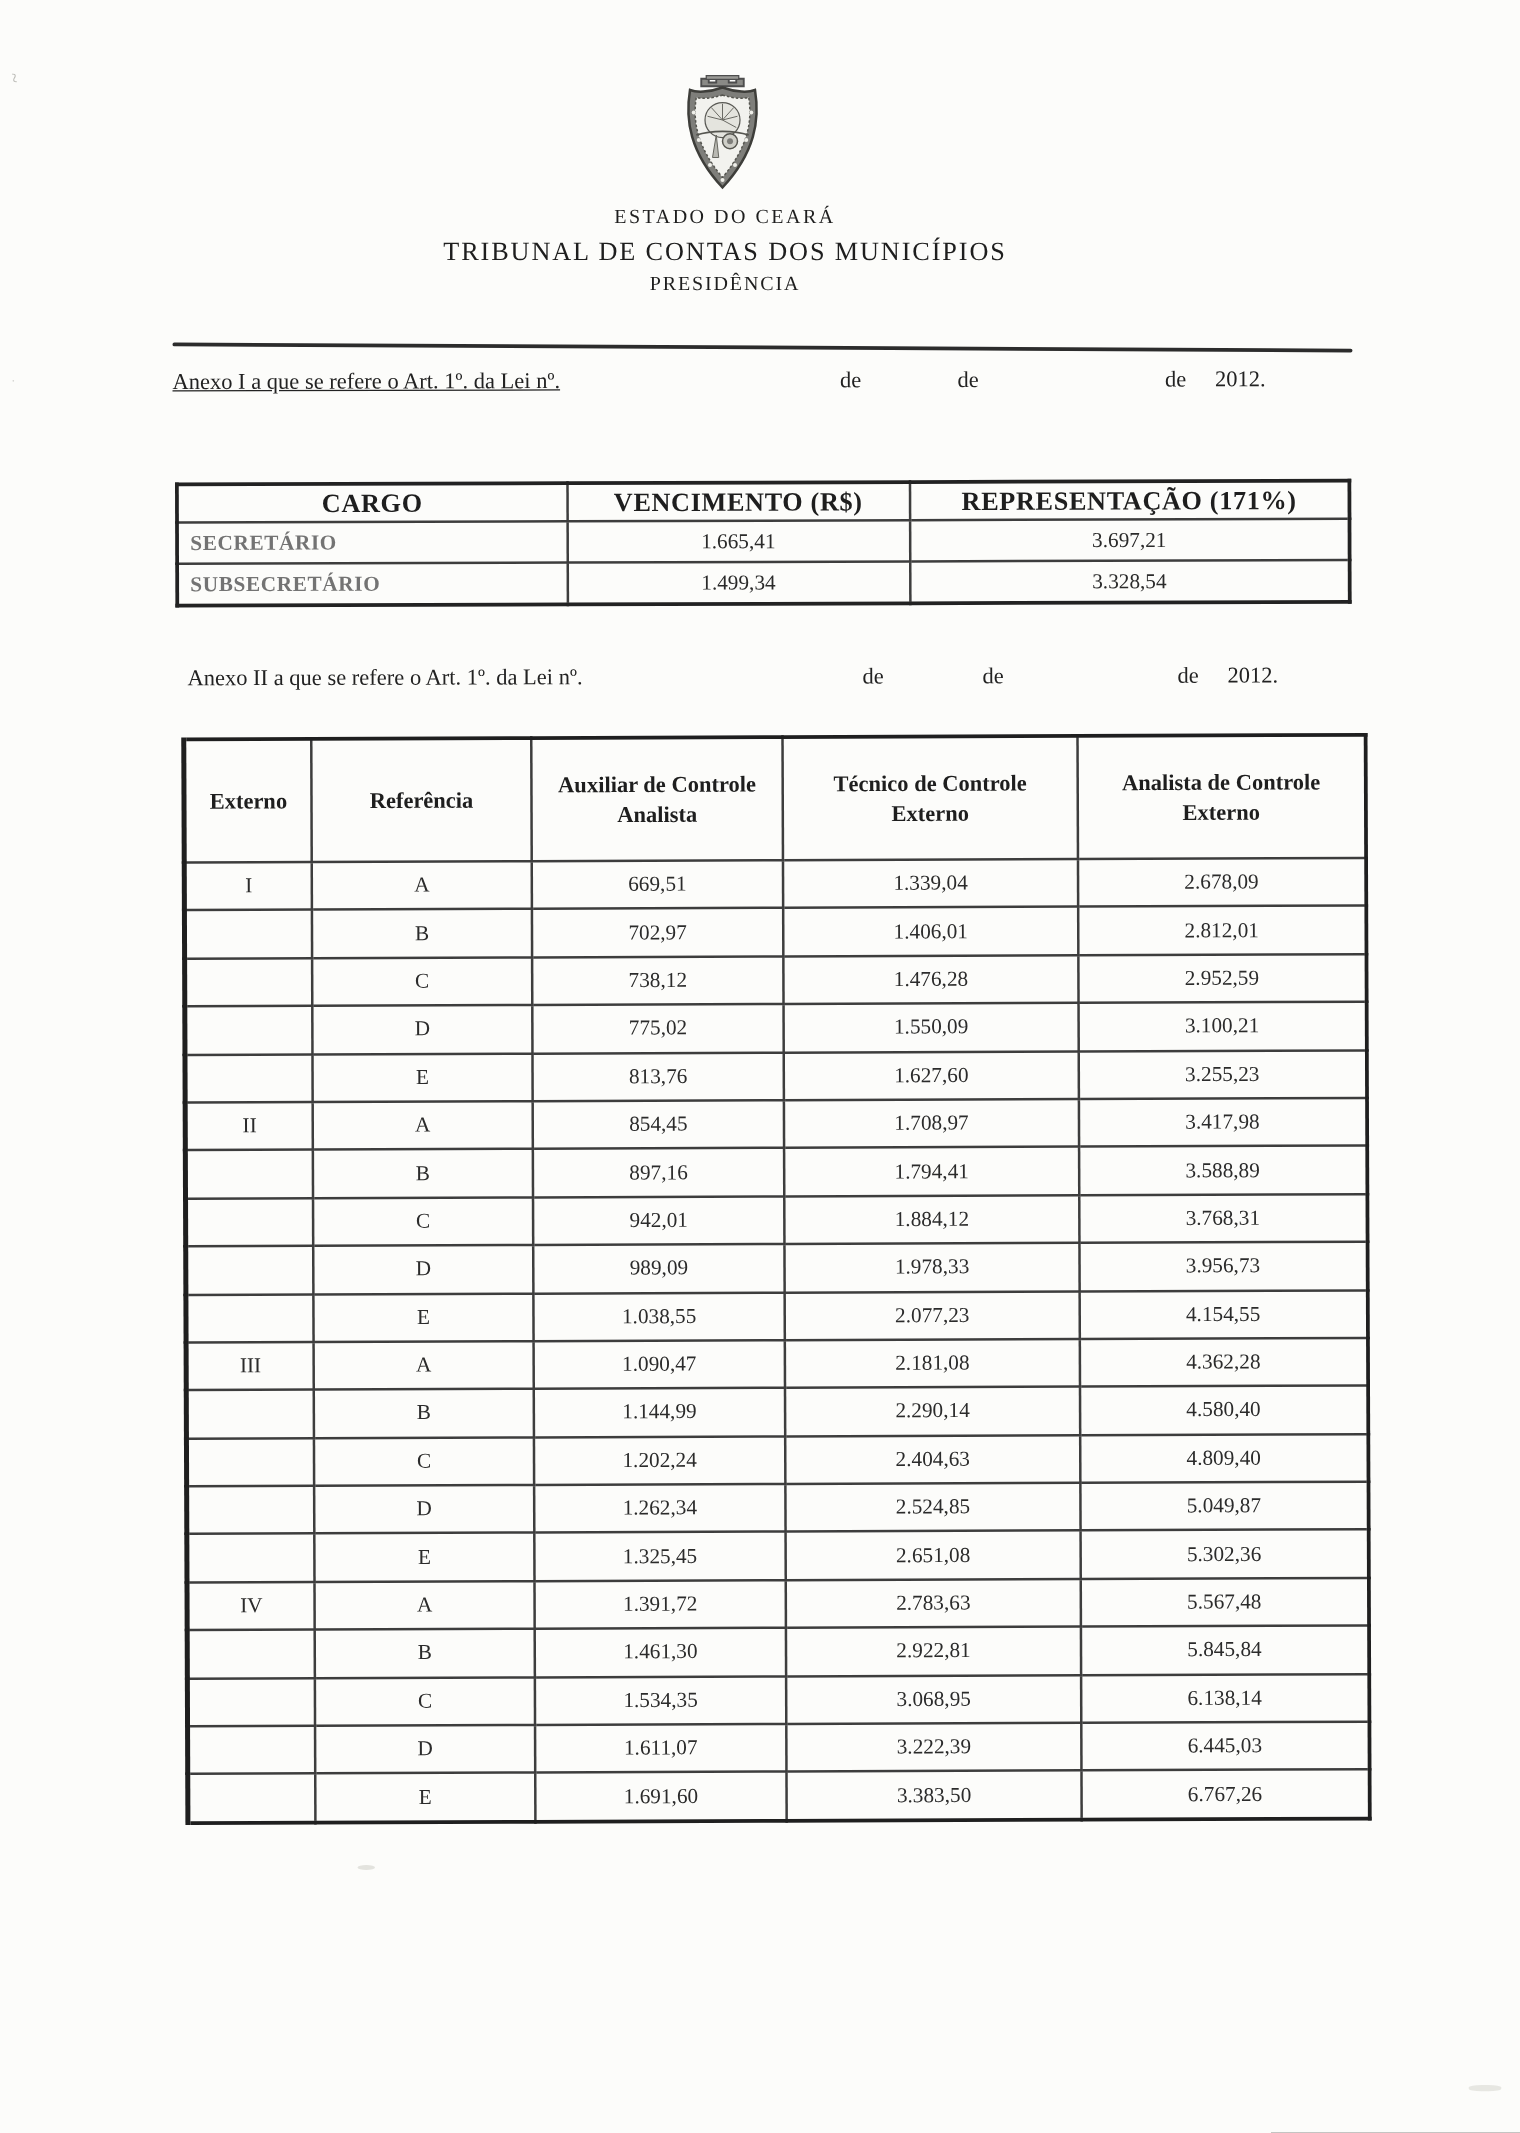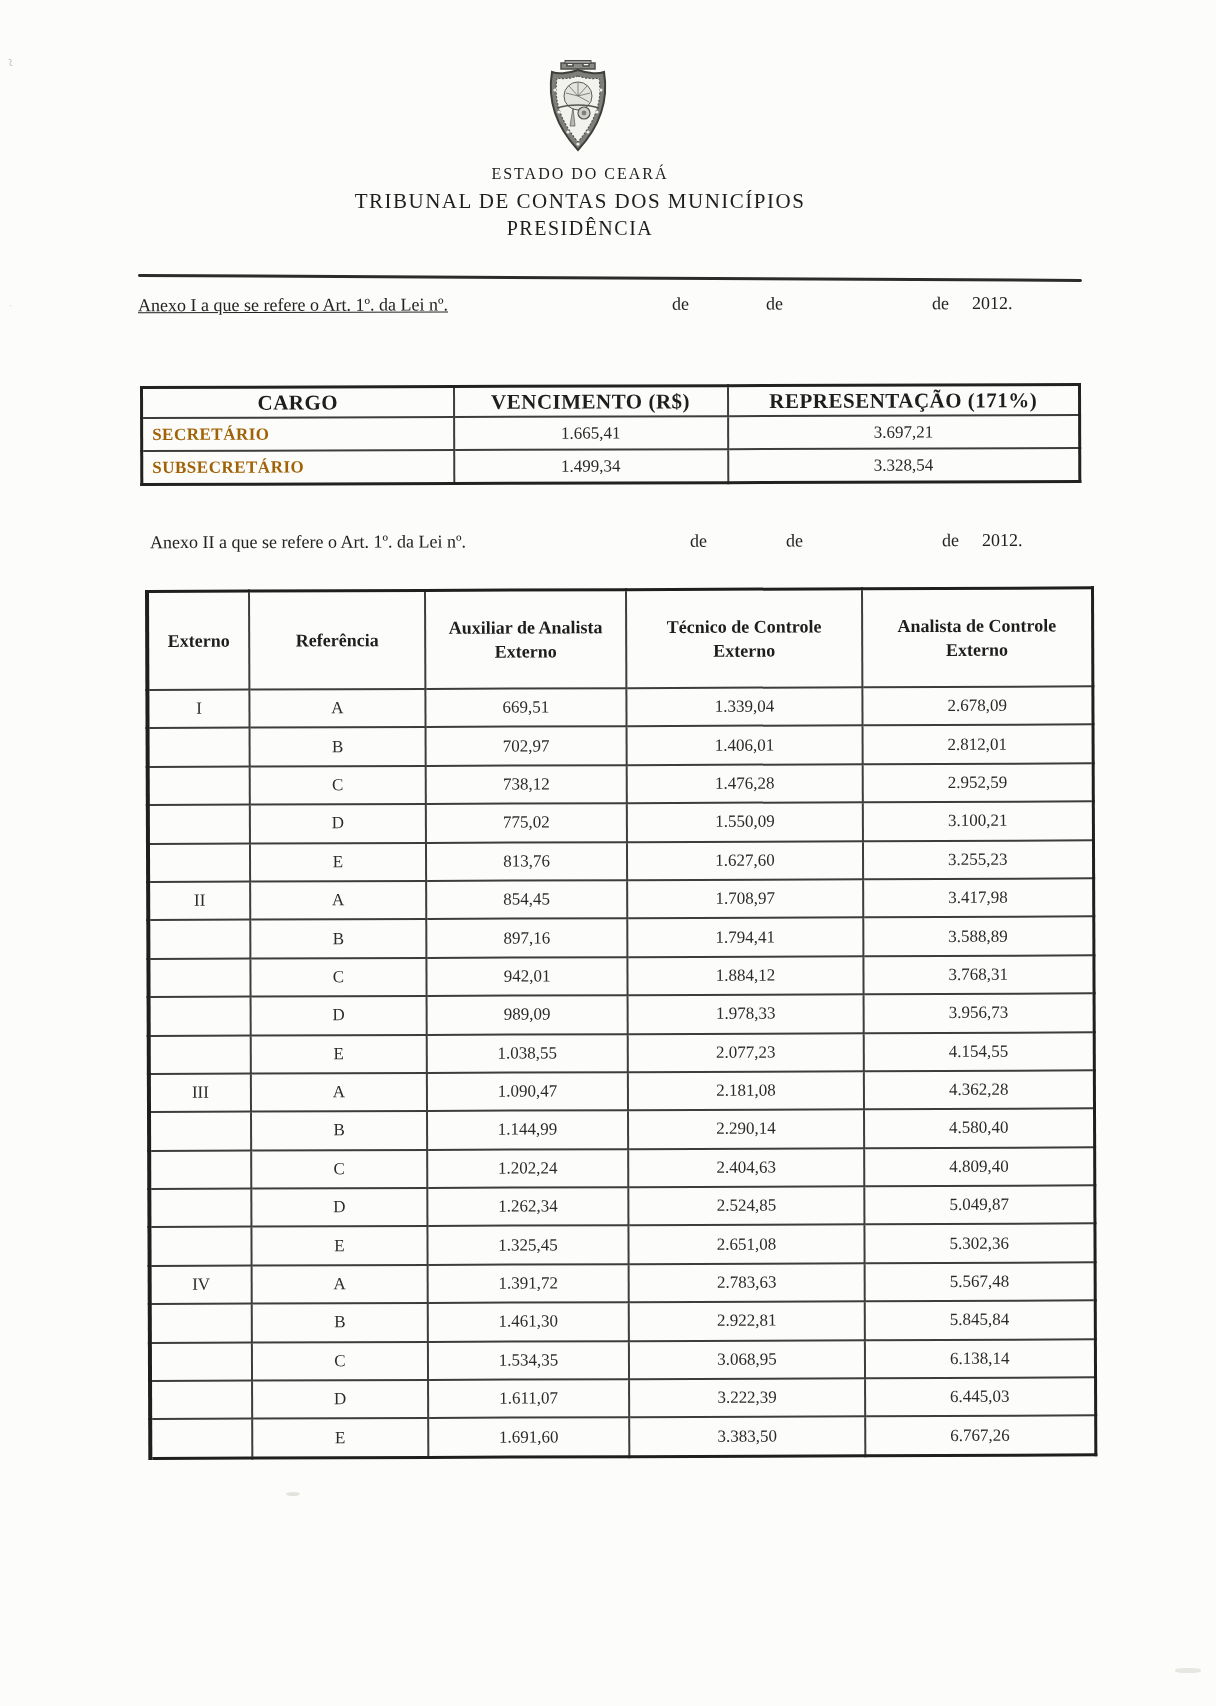--- a/index.html
+++ b/index.html
@@ -11,21 +11,21 @@
     font-family:"Liberation Serif","DejaVu Serif",serif;
     color:#1e1e1e;
     overflow:hidden;
   }
   
   .crest{position:absolute;left:543px;top:60px;}
   
   .org{position:absolute;left:140px;top:160px;width:880px;text-align:center;}
   .org-line1{font-size:16px;letter-spacing:2px;line-height:28px;}
   .org-line2{font-size:21px;letter-spacing:1.5px;line-height:27px;}
-  .org-line3{font-size:20px;letter-spacing:1.5px;line-height:26px;}
+  .org-line3{font-size:16px;letter-spacing:1.5px;line-height:26px;}
   .rule{
     position:absolute;left:138px;top:274px;width:944px;height:3px;
     background:#2c2c2c;transform:rotate(0.30deg);transform-origin:left center;
     border-radius:2px;
   }
   
   .anexo{position:absolute;height:26px;font-size:18px;color:#222;}
   .anexo .tok{position:absolute;top:0;white-space:nowrap;}
   .anexo1{top:294px;left:0;width:1216px;transform:rotate(-0.15deg);}
   .anexo2{top:531px;left:0;width:1216px;transform:rotate(-0.15deg);}
@@ -37,21 +37,21 @@
   table{border-collapse:collapse;table-layout:fixed;background:transparent;}
   th,td{border:2px solid #3d3d3d;vertical-align:middle;text-align:center;overflow:hidden;}
   .t1{
     position:absolute;left:140px;top:386px;width:938px;
     transform:rotate(-0.18deg);transform-origin:left top;
   }
   .t1 table, .t2 table{width:100%;}
   .t1 table{border:3px solid #222;}
   .t1 th{height:26px;font-size:21px;font-weight:bold;letter-spacing:0.5px;}
   .t1 td{height:29px;font-size:17px;color:#2a2a2a;}
-  .t1 td:first-child{text-align:left;padding-left:9px;font-weight:bold;letter-spacing:0.5px;color:#a16207;}
+  .t1 td:first-child{text-align:left;padding-left:9px;font-weight:bold;letter-spacing:0.5px;color:#737373;}
   .t2{
     position:absolute;left:145px;top:590px;width:945px;
     transform:rotate(-0.22deg);transform-origin:left top;
   }
   .t2 table{border:3px solid #1f1f1f;border-left-width:4px;}
   .t2 th{height:96px;font-size:18px;font-weight:bold;line-height:24px;padding:0 10px;}
   .t2 td{height:34.4px;font-size:17px;color:#2b2b2b;}
   
   .artifact{position:absolute;color:#b9b9b4;font-size:15px;pointer-events:none;}
   .a1{left:6px;top:54px;transform:rotate(80deg);}
@@ -159,21 +159,21 @@
         <col style="width:102px">
           <col style="width:176px">
           <col style="width:201px">
         <col style="width:236px">
           <col style="width:230px">
       </colgroup>
       <thead>
         <tr>
           <th>Externo</th>
           <th>Referência</th>
-          <th>Auxiliar de Analista Externo</th>
+          <th>Auxiliar de Controle Analista</th>
           <th>Técnico de Controle Externo</th>
           <th>Analista de Controle Externo</th>
         </tr>
       </thead>
       <tbody>
           <tr>
             <td>I</td>
             <td>A</td>
             <td>669,51</td>
             <td>1.339,04</td>

